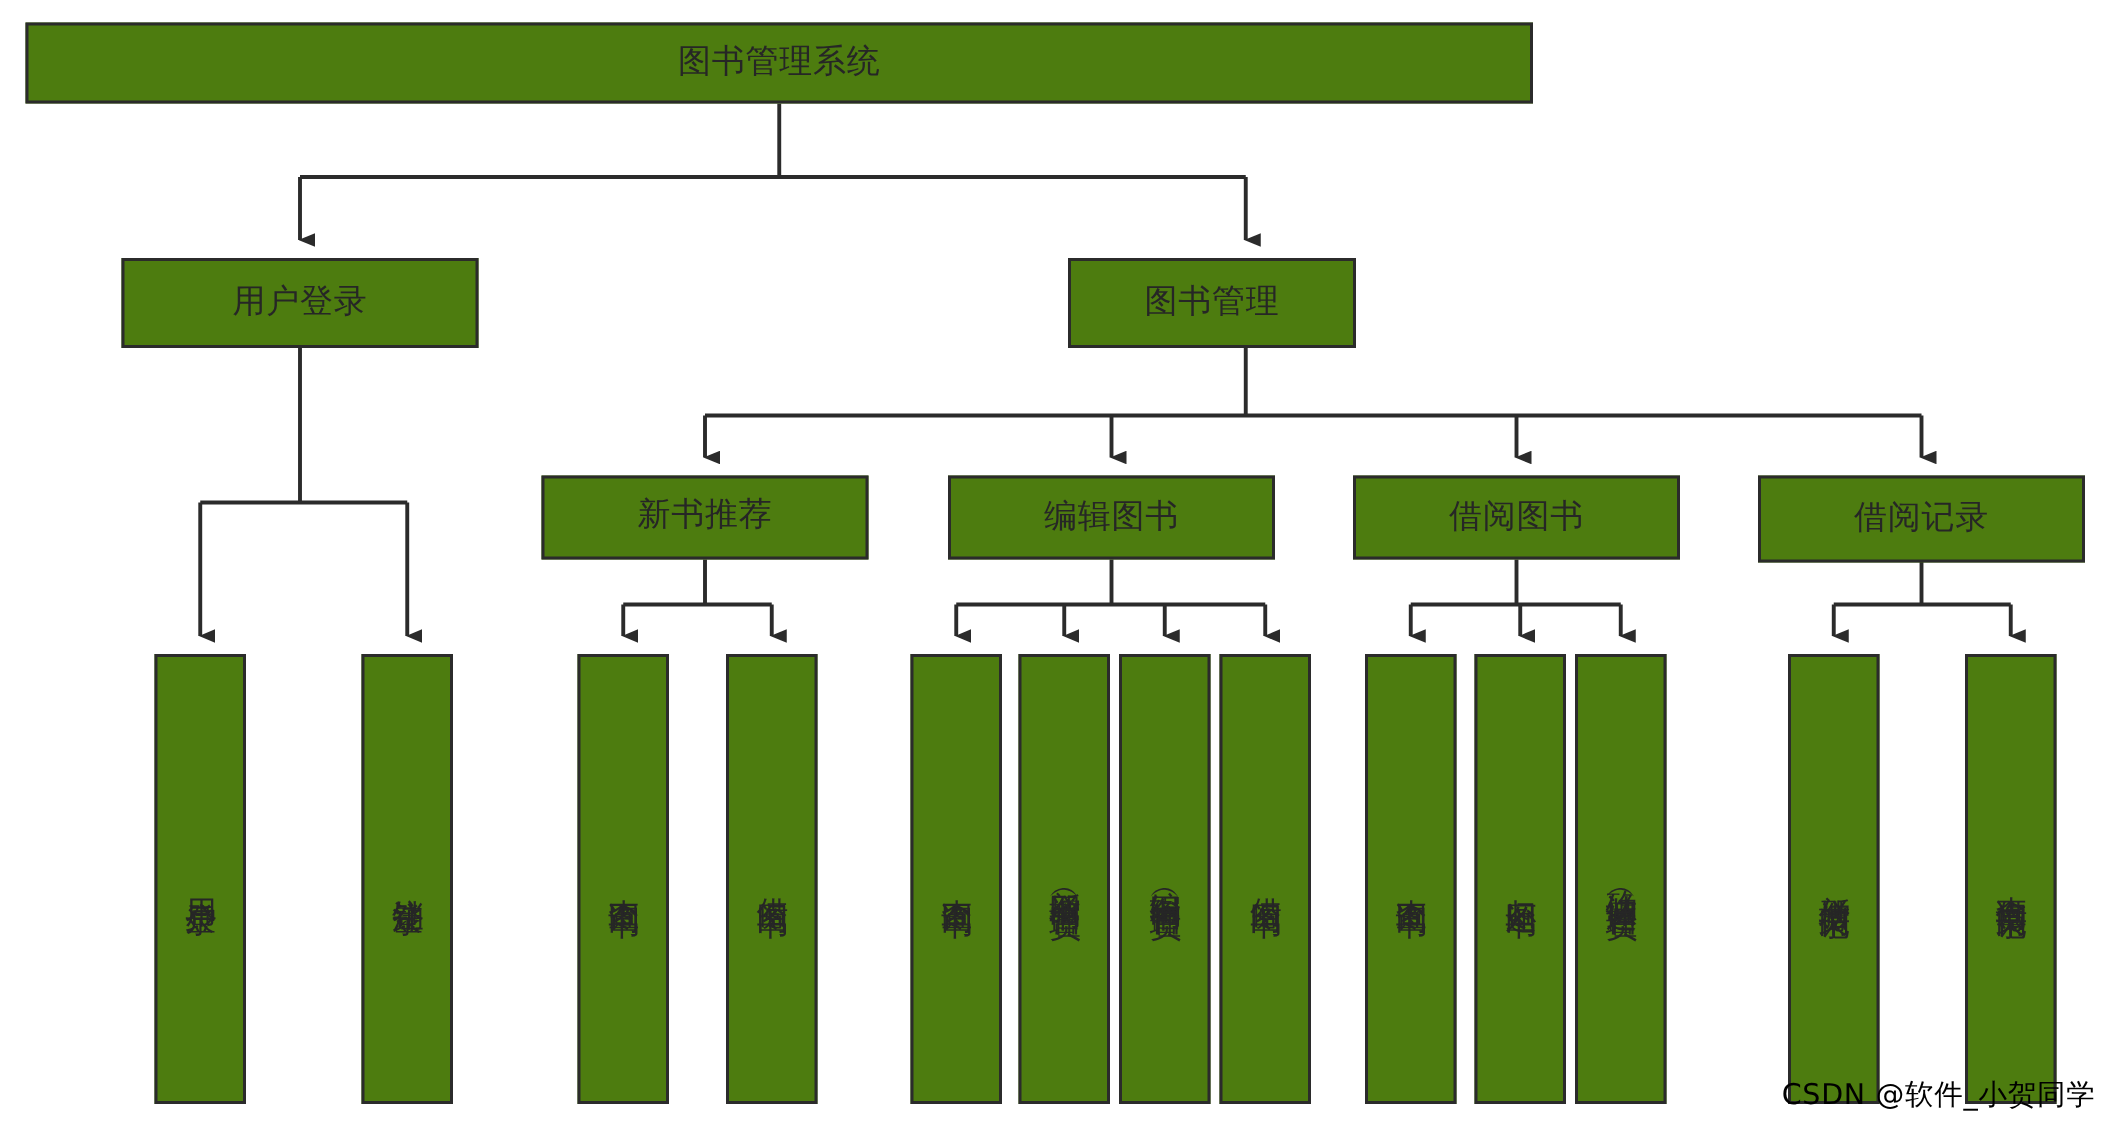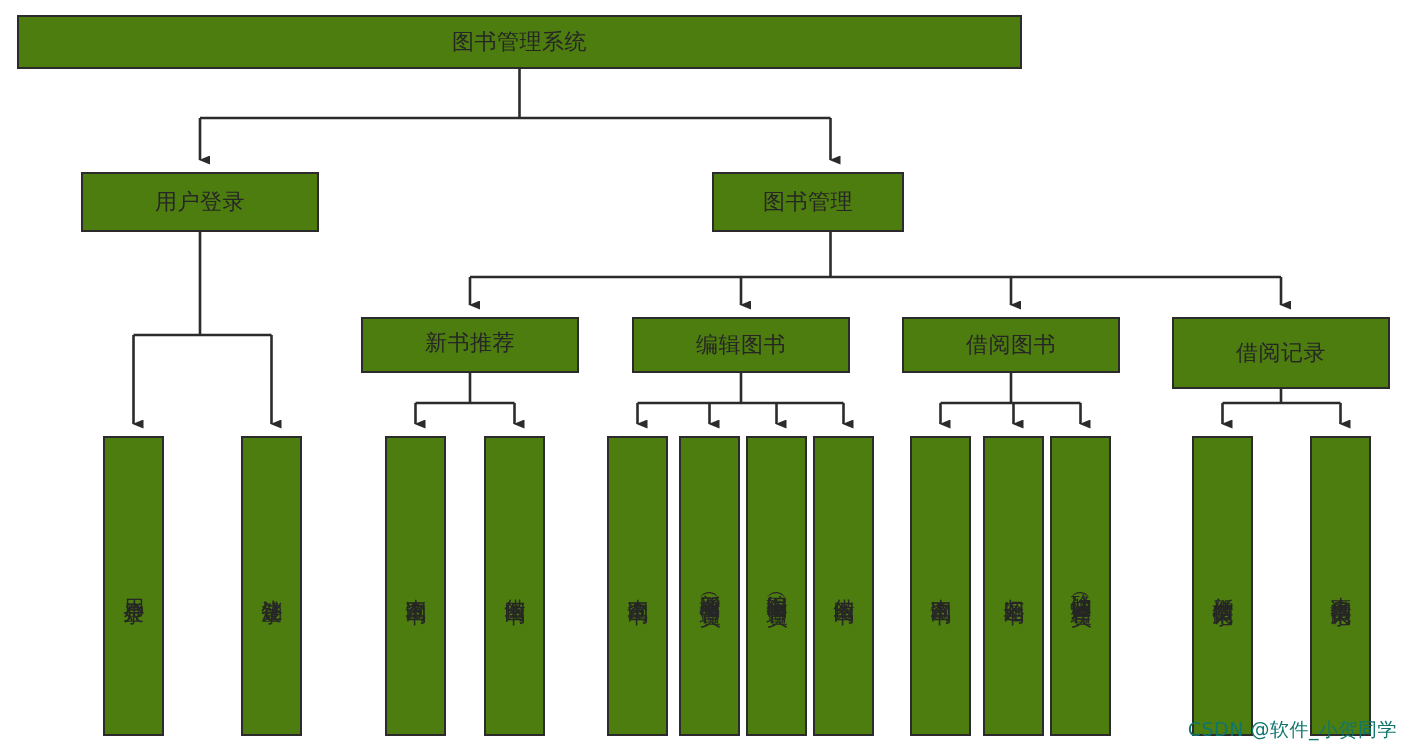--- a/index.html
+++ b/index.html
@@ -54,21 +54,21 @@
     white-space: nowrap;
   }
   .node-label {
     display: block;
   }
   #watermark {
     position: absolute;
     right: 8px;
     bottom: 4px;
     font-size: 19px;
-    color: #0f766e;
+    color: #000000;
     letter-spacing: 0.5px;
     white-space: nowrap;
     user-select: none;
   }
 </style>
 </head>
 <body>
 
 <div id="diagram-root">
 
@@ -127,21 +127,21 @@
       </div>
       <div class="node horiz" style="left: 361px; top: 317px; width: 218px; height: 56px; font-family: Liberation Mono, monospace;">
         <span class="node-label">新书推荐</span>
       </div>
       <div class="node horiz" style="left: 632px; top: 317px; width: 218px; height: 56px;">
         <span class="node-label">编辑图书</span>
       </div>
       <div class="node horiz" style="left: 902px; top: 317px; width: 218px; height: 56px;">
         <span class="node-label">借阅图书</span>
       </div>
-      <div class="node horiz" style="left: 1172px; top: 317px; width: 218px; height: 72px; align-items: center;">
+      <div class="node horiz" style="left: 1172px; top: 317px; width: 218px; height: 58px; align-items: center;">
         <span class="node-label">借阅记录</span>
       </div>
       <div class="node vert" style="left: 103px; top: 436px; width: 61px; height: 300px;">
         <span class="node-label">用户登录</span>
       </div>
       <div class="node vert" style="left: 241px; top: 436px; width: 61px; height: 300px;">
         <span class="node-label">注销登录</span>
       </div>
       <div class="node vert" style="left: 385px; top: 436px; width: 61px; height: 300px;">
         <span class="node-label">查询图书</span>

